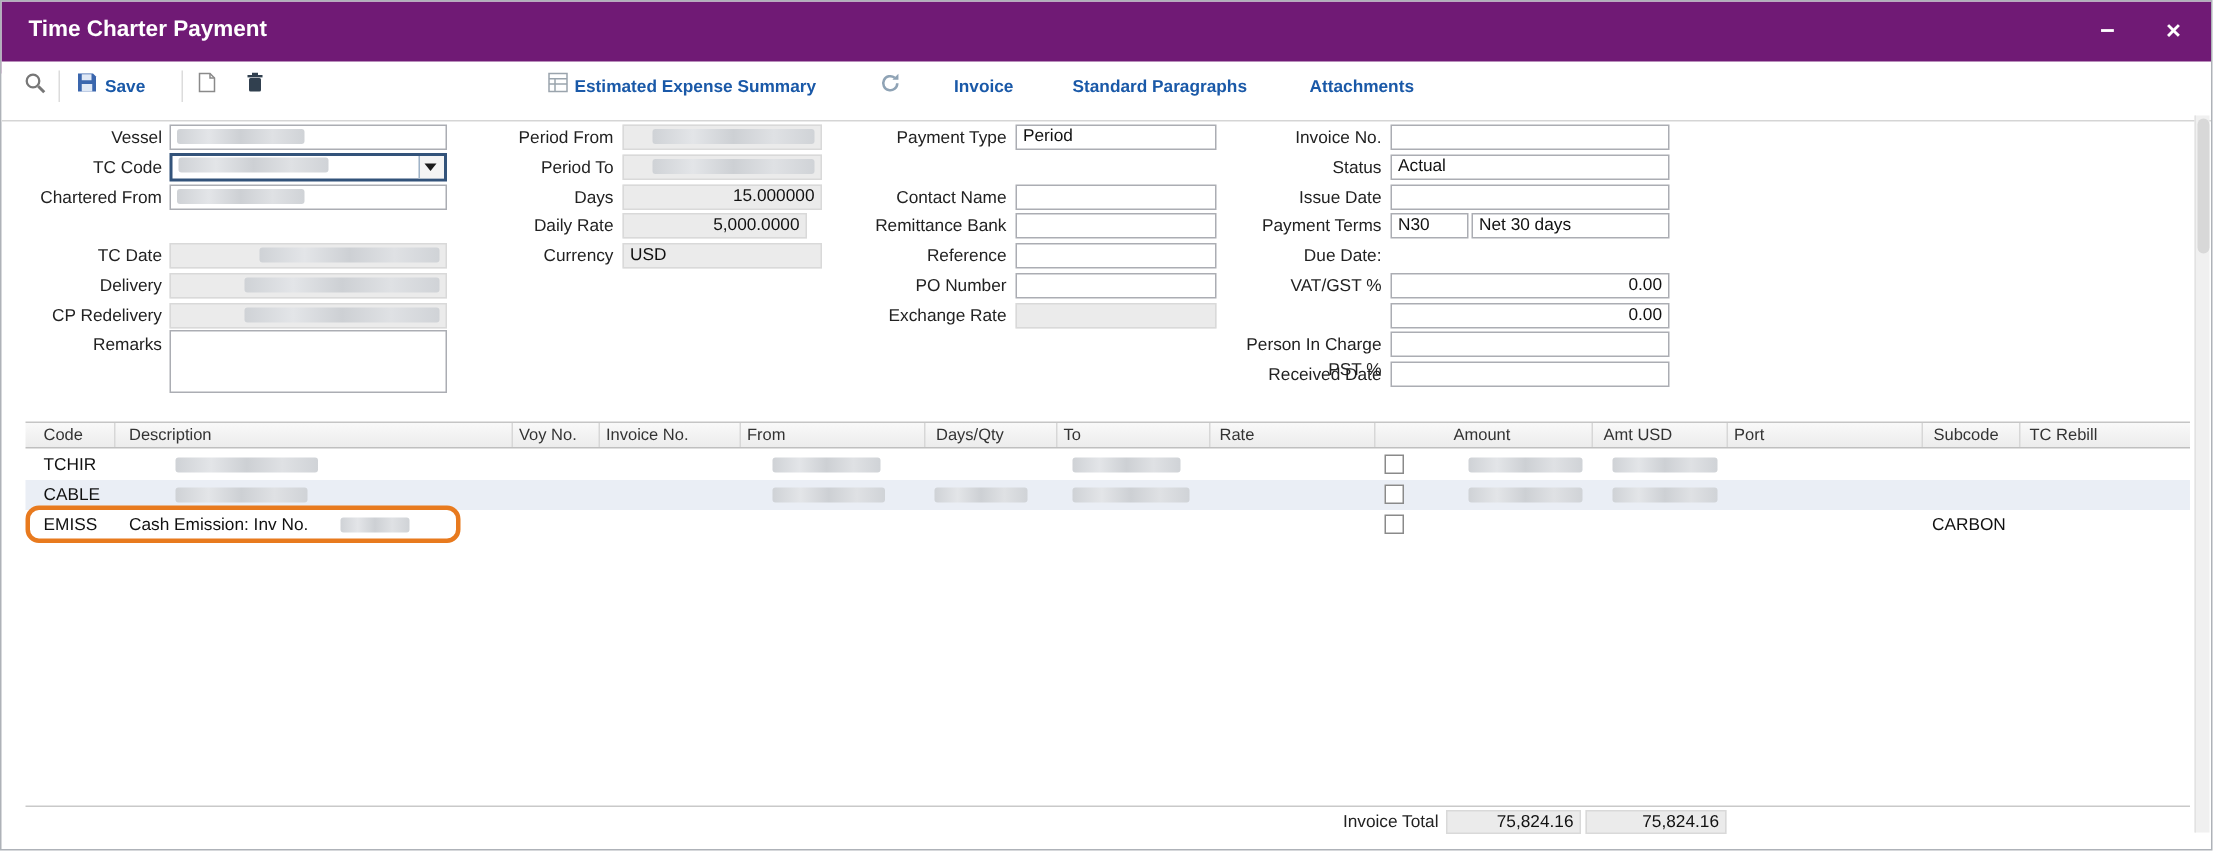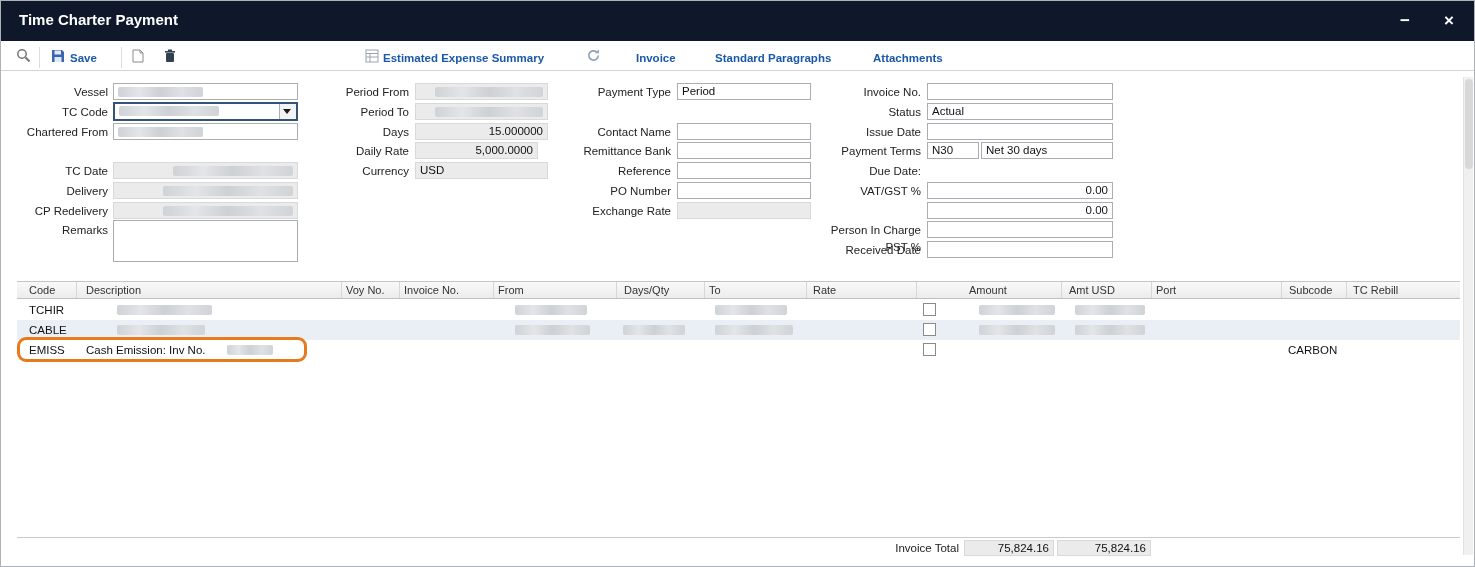--- a/index.html
+++ b/index.html
@@ -1,29 +1,29 @@
 <!DOCTYPE html>
 <html><head>
 <meta charset="utf-8">
 <style>
   * { margin:0; padding:0; box-sizing:border-box; }
   body { font-family:"Liberation Sans", sans-serif; background:#fff; }
   .window { position:relative; width:1475px; height:567px; background:#fff;
             border:1px solid #aeb2b8; overflow:hidden; }
 
   
-  .titlebar { position:absolute; left:0; top:0; width:100%; height:48px; background:#0f172a; }
+  .titlebar { position:absolute; left:0; top:0; width:100%; height:48px; background:#701a75; }
   .titlebar .title { position:absolute; left:18px; top:10px; color:#fff; font-size:15px; font-weight:bold; }
   .win-btn { position:absolute; top:8px; width:26px; height:24px; color:#fff; text-align:center;
              line-height:24px; font-size:17px; font-weight:bold; cursor:default; }
   .win-btn.min { right:56px; }
   .win-btn.close { right:12px; }
 
   
-  .toolbar { position:absolute; left:0; top:40px; width:100%; height:30px; background:#fff;
+  .toolbar { position:absolute; left:0; top:40px; width:100%; height:40px; background:#fff;
              border-bottom:1px solid #d5d5d5;padding-left:29px; }
   .tb-item { position:absolute; top:0; height:33px; display:flex; align-items:center; }
   .tb-label { color:#1a59a8; font-size:11.5px; font-weight:bold; white-space:nowrap; }
   .tb-sep { position:absolute; top:6px; width:1px; height:21px; background:#dcdcdc; }
 
   
   .lbl { position:absolute; height:18px; line-height:18px; font-size:11.5px; color:#222;
          text-align:right; white-space:nowrap; }
   .lbl-l { left:0; width:107px; }
   .lbl-p { left:280px; width:128px; }

